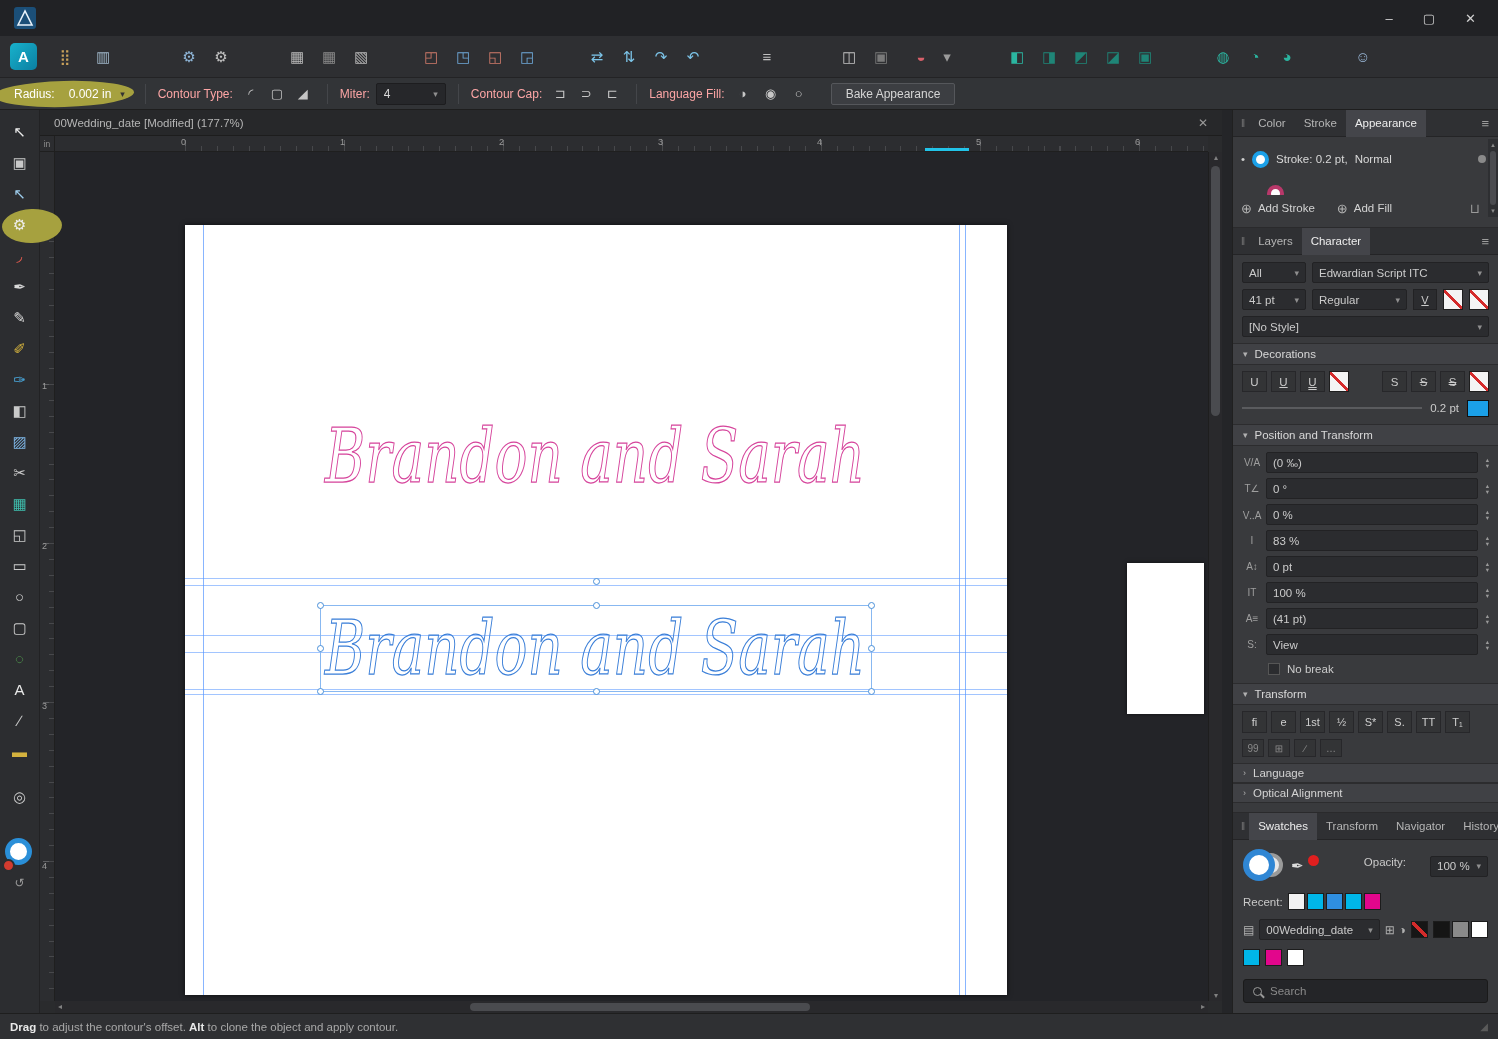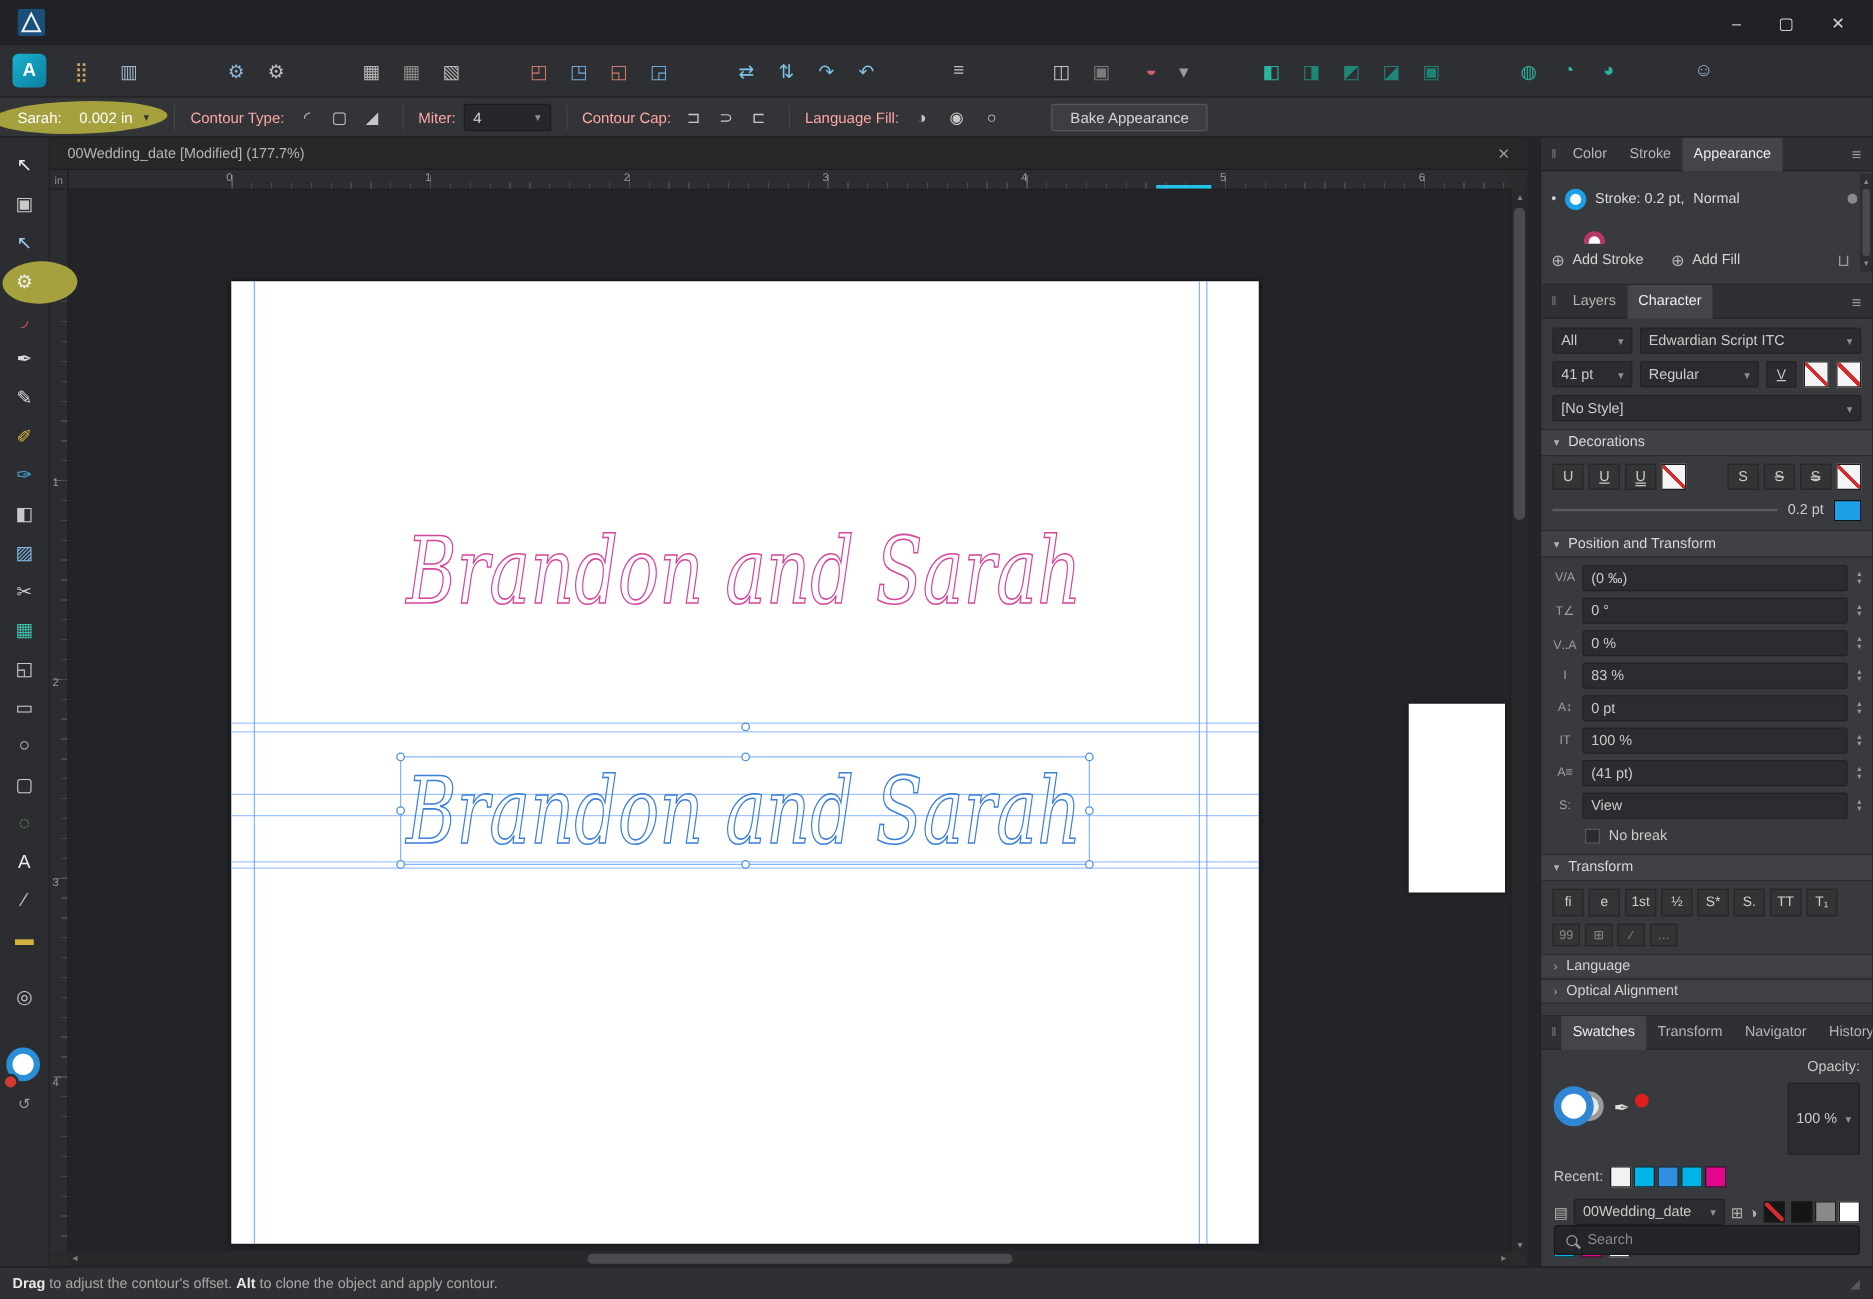--- a/index.html
+++ b/index.html
@@ -22,21 +22,21 @@
   
   .contextbar { position:absolute; left:0; right:0; top:78px; height:32px; background:#323437; border-bottom:1px solid #1e1e1e; display:flex; align-items:center; padding:0 6px; gap:6px; color:#c4c4c4; z-index:18; }
   .radius-hl { position:absolute; left:-6px; top:3px; width:140px; height:26px; background:#a6a13f; border-radius:50%; transform:rotate(-1.5deg); }
   .radius-group { position:relative; display:flex; align-items:center; gap:6px; padding-left:8px; color:#fff; }
   .clabel { color:#fca5a5; white-space:nowrap; }
   .cfield { display:flex; align-items:center; gap:8px; background:#26272a; border:1px solid #1d1d1f; border-radius:2px; height:22px; padding:0 7px; color:#d8d8d8; }
   .cfield .chev, .pfield .chev { margin-left:auto; color:#8f8f8f; font-size:9px; }
   .cfield.ghost { background:transparent; border-color:transparent; color:#fff; }
   .cbtn { min-width:24px; height:22px; display:flex; align-items:center; justify-content:center; color:#c6c6c6; border-radius:2px; font-size:13px; }
   .sep { width:1px; height:20px; background:#44464a; margin:0 6px; }
-  .bake { height:22px; padding:0 14px; background:#3c3e42; border:1px solid #55575b; border-radius:2px; display:flex; align-items:center; color:#d5d5d5; margin-left:30px; }
+  .bake { height:22px; padding:0 14px; background:#3c3e42; border:1px solid #55575b; border-radius:2px; display:flex; align-items:center; color:#d5d5d5; margin-left:14px; }
 
   
   .doctabbar { position:absolute; left:40px; top:110px; width:1182px; height:26px; background:#27282a; border-bottom:1px solid #1d1d1d; display:flex; align-items:center; padding:0 14px; color:#b5b5b5; font-size:11.5px; z-index:10; }
   .doctab-close { margin-left:auto; color:#9a9a9a; font-size:12px; }
 
   
   .ruler-corner { position:absolute; left:40px; top:136px; width:15px; height:16px; background:#2c2d30; color:#8f8f8f; font-size:8.5px; display:flex; align-items:center; justify-content:center; border-right:1px solid #1f1f1f; border-bottom:1px solid #1f1f1f; z-index:9; }
   .ruler-h { position:absolute; left:55px; top:136px; width:1153px; height:16px; background:#2c2d30; border-bottom:1px solid #1f1f1f; z-index:8; overflow:hidden;
     background-image: repeating-linear-gradient(to right,#47484b 0 1px,transparent 1px 15.9px), repeating-linear-gradient(to right,#5e5f62 0 1px,transparent 1px 159px);
     background-size:100% 5px,100% 11px; background-position:130px 100%,130px 100%; background-repeat:no-repeat; }
@@ -131,21 +131,21 @@
   .tybtn.small { min-width:22px; height:18px; color:#8a8a8a; font-size:10px; }
   .collapse-header { display:flex; align-items:center; gap:7px; height:20px; color:#d2d2d2; background:#404145; margin:0 -9px; padding:0 10px; border-top:1px solid #2c2c2e; border-bottom:1px solid #2c2c2e; }
 
   .sw-body { padding:8px 10px; display:flex; flex-direction:column; gap:9px; flex:1; position:relative; }
   .sw-toolrow { display:flex; align-items:center; gap:8px; }
   .wheel { position:relative; width:40px; height:36px; flex:0 0 auto; }
   .wheel-back { position:absolute; right:0; top:5px; width:24px; height:24px; border-radius:50%; border:4px solid #9a9a9a; background:#e8e8e8; }
   .wheel-ring { position:absolute; left:0; top:1px; width:32px; height:32px; border-radius:50%; border:6px solid #2f86d4; background:#fff; }
   .dropper { font-size:15px; color:#dcdcdc; transform:rotate(0deg); }
   .red-dot { width:11px; height:11px; border-radius:50%; background:#e01f1f; margin-left:-4px; margin-top:-12px; }
-  .opacity-group { margin-left:auto; display:flex; align-items:flex-end; gap:6px;flex-direction:column; }
+  .opacity-group { margin-left:auto; display:flex; align-items:flex-start; gap:24px; }
   .opacity-field { flex:0 0 58px; width:58px; }
   .recent-row, .palette-row, .bottomsw-row { display:flex; align-items:center; gap:5px; }
   .sw17 { width:17px; height:17px; border:1px solid #1c1c1c; flex:0 0 17px; }
   .doc-icon { color:#b5b5b5; font-size:12px; }
   .pal-icons { display:flex; gap:4px; color:#b0b0b0; font-size:12px; }
   .none-dark { width:17px; height:17px; border:1px solid #1c1c1c; background:#161616;
     background-image:linear-gradient(45deg, transparent 42%, #d42b2b 42%, #d42b2b 58%, transparent 58%); flex:0 0 17px; }
   .search-row { position:absolute; left:10px; right:10px; bottom:10px; height:24px; background:#242528; border:1px solid #1a1a1a; border-radius:3px; display:flex; align-items:center; gap:8px; padding:0 9px; }
   .mag { width:9px; height:9px; border:1.5px solid #9a9a9a; border-radius:50%; position:relative; flex:0 0 9px; }
   .mag::after { content:""; position:absolute; width:5px; height:1.5px; background:#9a9a9a; transform:rotate(45deg); right:-4px; bottom:-2px; }
@@ -266,21 +266,21 @@
         </div>
         <div class="tb-icon" style="margin-left: 52px;">
           <span style="color: rgb(154, 184, 216);">☺</span>
         </div>
       </div>
   </div>
 
   <div class="contextbar">
     <div class="radius-hl"></div>
     <div class="radius-group">
-      <span class="clabel" style="color:#fff">Sarah:</span>
+      <span class="clabel" style="color:#fff">Radius:</span>
       <div class="cfield ghost" style="width:72px">
         <span>0.002 in</span>
         <span class="chev" style="color:#333">▾</span>
       </div>
     </div>
     <div class="sep"></div>
     <span class="clabel">Contour Type:</span>
     <div style="display:flex; gap:2px;">
 
     <div class="cbtn">

